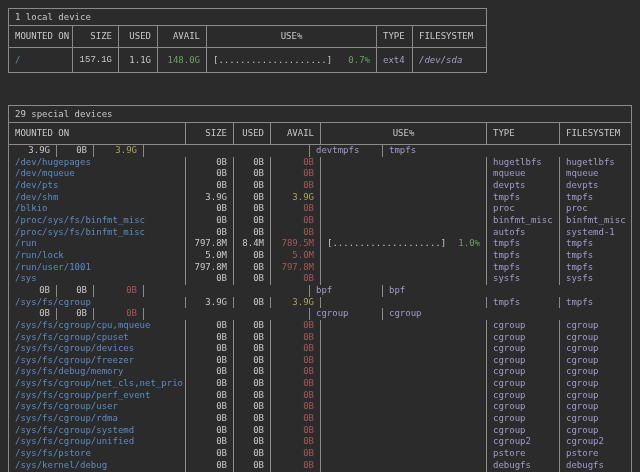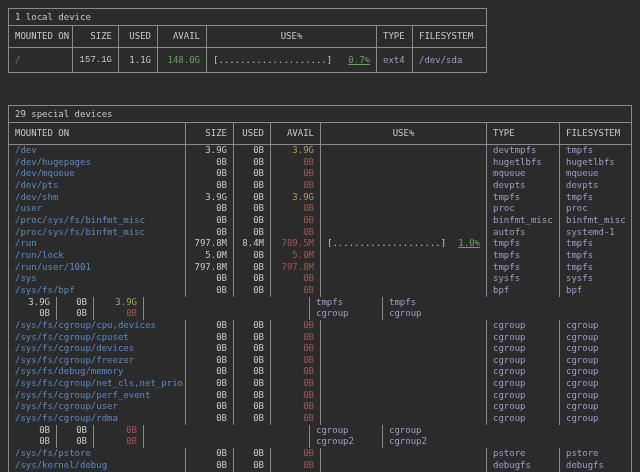--- a/index.html
+++ b/index.html
@@ -28,21 +28,21 @@
   }
   .row .cell:last-child{border-right:none;}
   .cell.c1,.cell.c2,.cell.c3{text-align:right;}
   .hdr .cell.c4{text-align:center;}
   .body .cell.c4{display:inline-flex;justify-content:space-between;align-items:center;}
   .blue{color:var(--blue);}
   .green{color:var(--green);}
   .yellow{color:var(--yellow);}
   .red{color:var(--red);}
   .purple{color:var(--purple);}
-  .pct{color:var(--green);text-decoration:underline;}
+  .pct{color:var(--green);}
   .bar{color:var(--fg);}
 </style>
 </head>
 <body>
 
 <section class="tbl" id="tbl0">
     <div class="title">1 local device</div>
     <div class="row hdr">
       <span class="cell c0" style="width: 64px;">MOUNTED ON</span>
       <span class="cell c1" style="width: 46px;">SIZE</span>
@@ -53,38 +53,37 @@
       <span class="cell c6" style="width: 73px;">FILESYSTEM</span>
     </div>
     <div class="body">
       <div class="row data">
         <span class="cell c0 blue" style="width: 64px;">/</span>
         <span class="cell c1" style="width: 46px; font-family: Liberation Mono, monospace;">157.1G</span>
         <span class="cell c2" style="width: 39px;">1.1G</span>
         <span class="cell c3 green" style="width: 49px;">148.0G</span>
         <span class="cell c4" style="width: 170px;"><span class="bar">[....................]</span><span class="pct">0.7%</span></span>
         <span class="cell c5 purple" style="width: 36px;">ext4</span>
-        <span class="cell c6 purple" style="width: 73px;">/dev/sda</span>
+        <span class="cell c6 purple" style="width: 73px; font-style: italic;">/dev/sda</span>
       </div>
     </div>
   </section>
 <section class="tbl" id="tbl1">
     <div class="title">29 special devices</div>
     <div class="row hdr">
       <span class="cell c0" style="width: 177px;">MOUNTED ON</span>
       <span class="cell c1" style="width: 48px;">SIZE</span>
       <span class="cell c2" style="width: 37px;">USED</span>
       <span class="cell c3" style="width: 50px;">AVAIL</span>
       <span class="cell c4" style="width: 166px;">USE%</span>
       <span class="cell c5" style="width: 73px;">TYPE</span>
       <span class="cell c6" style="width: 71px;">FILESYSTEM</span>
     </div>
     <div class="body">
       <div class="row data">
-        <span class="cell c0 blue" style="width: 177px;">/dev</span>
         <span class="cell c1" style="width: 48px;">3.9G</span>
         <span class="cell c2" style="width: 37px;">0B</span>
         <span class="cell c3 yellow" style="width: 50px;">3.9G</span>
         <span class="cell c4" style="width: 166px;"></span>
         <span class="cell c5 purple" style="width: 73px;">devtmpfs</span>
         <span class="cell c6 purple" style="width: 71px;">tmpfs</span>
       </div>
       <div class="row data">
         <span class="cell c0 blue" style="width: 177px;">/dev/hugepages</span>
         <span class="cell c1" style="width: 48px;">0B</span>
@@ -115,21 +114,21 @@
       <div class="row data">
         <span class="cell c0 blue" style="width: 177px;">/dev/shm</span>
         <span class="cell c1" style="width: 48px;">3.9G</span>
         <span class="cell c2" style="width: 37px;">0B</span>
         <span class="cell c3 yellow" style="width: 50px;">3.9G</span>
         <span class="cell c4" style="width: 166px;"></span>
         <span class="cell c5 purple" style="width: 73px;">tmpfs</span>
         <span class="cell c6 purple" style="width: 71px;">tmpfs</span>
       </div>
       <div class="row data">
-        <span class="cell c0 blue" style="width: 177px;">/user</span>
+        <span class="cell c0 blue" style="width: 177px;">/blkio</span>
         <span class="cell c1" style="width: 48px;">0B</span>
         <span class="cell c2" style="width: 37px;">0B</span>
         <span class="cell c3 red" style="width: 50px;">0B</span>
         <span class="cell c4" style="width: 166px;"></span>
         <span class="cell c5 purple" style="width: 73px;">proc</span>
         <span class="cell c6 purple" style="width: 71px;">proc</span>
       </div>
       <div class="row data">
         <span class="cell c0 blue" style="width: 177px;">/proc/sys/fs/binfmt_misc</span>
         <span class="cell c1" style="width: 48px;">0B</span>
@@ -178,46 +177,46 @@
       <div class="row data">
         <span class="cell c0 blue" style="width: 177px;">/sys</span>
         <span class="cell c1" style="width: 48px;">0B</span>
         <span class="cell c2" style="width: 37px;">0B</span>
         <span class="cell c3 red" style="width: 50px;">0B</span>
         <span class="cell c4" style="width: 166px;"></span>
         <span class="cell c5 purple" style="width: 73px;">sysfs</span>
         <span class="cell c6 purple" style="width: 71px;">sysfs</span>
       </div>
       <div class="row data">
-        <span class="cell c0 blue" style="width: 177px;">/sys/fs/bpf</span>
         <span class="cell c1" style="width: 48px;">0B</span>
         <span class="cell c2" style="width: 37px;">0B</span>
         <span class="cell c3 red" style="width: 50px;">0B</span>
         <span class="cell c4" style="width: 166px;"></span>
         <span class="cell c5 purple" style="width: 73px;">bpf</span>
         <span class="cell c6 purple" style="width: 71px;">bpf</span>
       </div>
       <div class="row data">
+        <span class="cell c0 blue" style="width: 177px;">/sys/fs/cgroup</span>
         <span class="cell c1" style="width: 48px;">3.9G</span>
         <span class="cell c2" style="width: 37px;">0B</span>
         <span class="cell c3 yellow" style="width: 50px;">3.9G</span>
         <span class="cell c4" style="width: 166px;"></span>
         <span class="cell c5 purple" style="width: 73px;">tmpfs</span>
         <span class="cell c6 purple" style="width: 71px;">tmpfs</span>
       </div>
       <div class="row data">
         <span class="cell c1" style="width: 48px;">0B</span>
         <span class="cell c2" style="width: 37px;">0B</span>
         <span class="cell c3 red" style="width: 50px;">0B</span>
         <span class="cell c4" style="width: 166px;"></span>
         <span class="cell c5 purple" style="width: 73px;">cgroup</span>
         <span class="cell c6 purple" style="width: 71px;">cgroup</span>
       </div>
       <div class="row data">
-        <span class="cell c0 blue" style="width: 177px;">/sys/fs/cgroup/cpu,devices</span>
+        <span class="cell c0 blue" style="width: 177px;">/sys/fs/cgroup/cpu,mqueue</span>
         <span class="cell c1" style="width: 48px;">0B</span>
         <span class="cell c2" style="width: 37px;">0B</span>
         <span class="cell c3 red" style="width: 50px;">0B</span>
         <span class="cell c4" style="width: 166px;"></span>
         <span class="cell c5 purple" style="width: 73px;">cgroup</span>
         <span class="cell c6 purple" style="width: 71px;">cgroup</span>
       </div>
       <div class="row data">
         <span class="cell c0 blue" style="width: 177px;">/sys/fs/cgroup/cpuset</span>
         <span class="cell c1" style="width: 48px;">0B</span>
@@ -284,28 +283,30 @@
       <div class="row data">
         <span class="cell c0 blue" style="width: 177px;">/sys/fs/cgroup/rdma</span>
         <span class="cell c1" style="width: 48px;">0B</span>
         <span class="cell c2" style="width: 37px;">0B</span>
         <span class="cell c3 red" style="width: 50px;">0B</span>
         <span class="cell c4" style="width: 166px;"></span>
         <span class="cell c5 purple" style="width: 73px;">cgroup</span>
         <span class="cell c6 purple" style="width: 71px;">cgroup</span>
       </div>
       <div class="row data">
-        <span class="cell c1" style="width: 48px;">0B</span>
-        <span class="cell c2" style="width: 37px;">0B</span>
-        <span class="cell c3 red" style="width: 50px;">0B</span>
-        <span class="cell c4" style="width: 166px;"></span>
-        <span class="cell c5 purple" style="width: 73px;">cgroup</span>
-        <span class="cell c6 purple" style="width: 71px;">cgroup</span>
-      </div>
-      <div class="row data">
+        <span class="cell c0 blue" style="width: 177px;">/sys/fs/cgroup/systemd</span>
+        <span class="cell c1" style="width: 48px;">0B</span>
+        <span class="cell c2" style="width: 37px;">0B</span>
+        <span class="cell c3 red" style="width: 50px;">0B</span>
+        <span class="cell c4" style="width: 166px;"></span>
+        <span class="cell c5 purple" style="width: 73px;">cgroup</span>
+        <span class="cell c6 purple" style="width: 71px;">cgroup</span>
+      </div>
+      <div class="row data">
+        <span class="cell c0 blue" style="width: 177px;">/sys/fs/cgroup/unified</span>
         <span class="cell c1" style="width: 48px;">0B</span>
         <span class="cell c2" style="width: 37px;">0B</span>
         <span class="cell c3 red" style="width: 50px;">0B</span>
         <span class="cell c4" style="width: 166px;"></span>
         <span class="cell c5 purple" style="width: 73px;">cgroup2</span>
         <span class="cell c6 purple" style="width: 71px;">cgroup2</span>
       </div>
       <div class="row data">
         <span class="cell c0 blue" style="width: 177px;">/sys/fs/pstore</span>
         <span class="cell c1" style="width: 48px;">0B</span>

